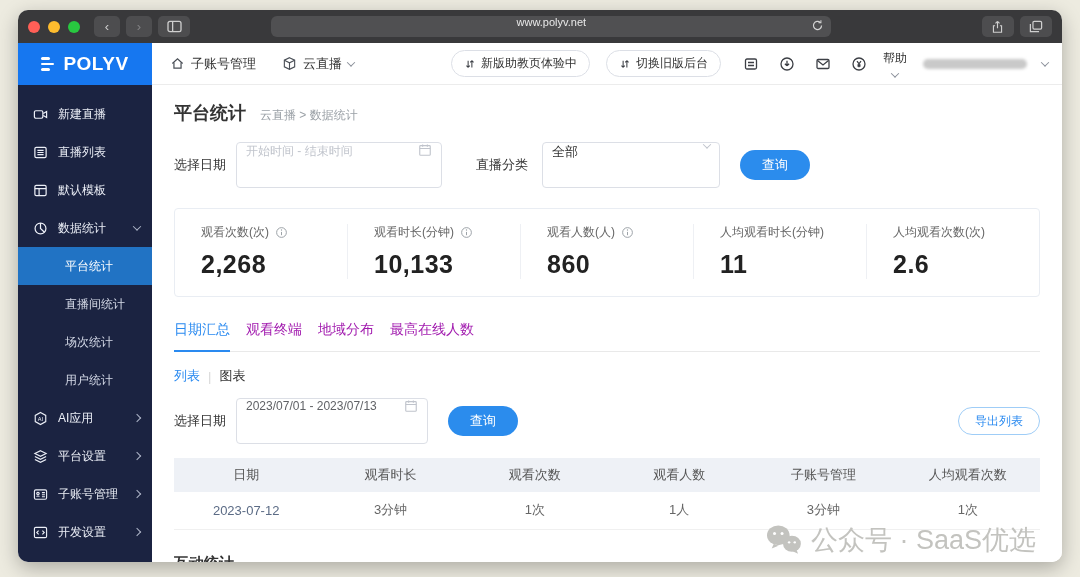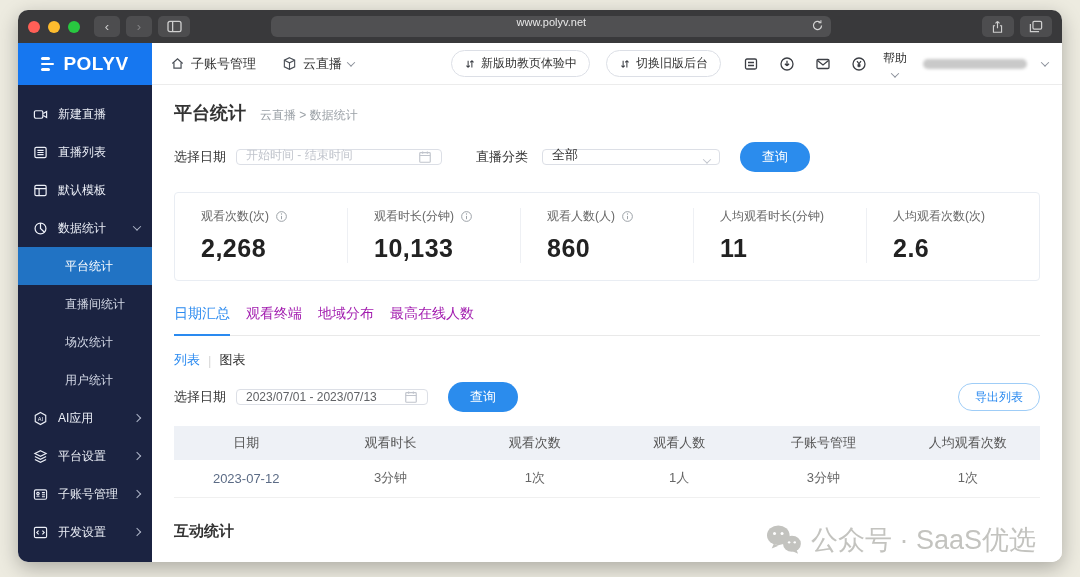--- a/index.html
+++ b/index.html
@@ -55,22 +55,22 @@
   .sub-item.active { background:#2173c4; color:#fff; }
 
   
   .content { background:#fff; padding:16px 22px 0 22px; position:relative; overflow:hidden; min-width:0; }
   .title-row { display:flex; align-items:baseline; gap:14px; }
   .page-title { font-size:18px; font-weight:700; color:#333; }
   .crumb { font-size:12px; color:#9aa0a6; }
 
   .filter-row { display:flex; align-items:center; margin-top:17px; gap:10px; }
   .f-label { font-size:13px; color:#333; white-space:nowrap; }
-  .input-box { height:16px; border:1px solid #dcdfe6; border-radius:4px; background:#fff;
-    display:flex; align-items:flex-end; padding:0 9px; gap:8px; }
+  .input-box { height:46px; border:1px solid #dcdfe6; border-radius:4px; background:#fff;
+    display:flex; align-items:flex-start; padding:0 9px; gap:8px; }
   .input-box .ph { flex:1; font-size:12px; color:#c0c4cc; }
   .input-box .val { flex:1; font-size:12px; color:#606266; }
   .w-date { width:206px; }
   .w-date2 { width:192px; }
   .w-select { width:178px; margin-left:4px; }
   .w-select .val { color:#333; font-size:13px; }
   .gap-lg { width:14px; }
   .btn-primary { height:30px; border:none; border-radius:16px; background:#2b8ced; color:#fff;
     font-size:13px; padding:0 22px; margin-left:10px; cursor:pointer; font-family:inherit; }
   .btn-outline { height:28px; border:1px solid #9fcdf7; border-radius:15px; background:#fff; color:#2a8af0;

